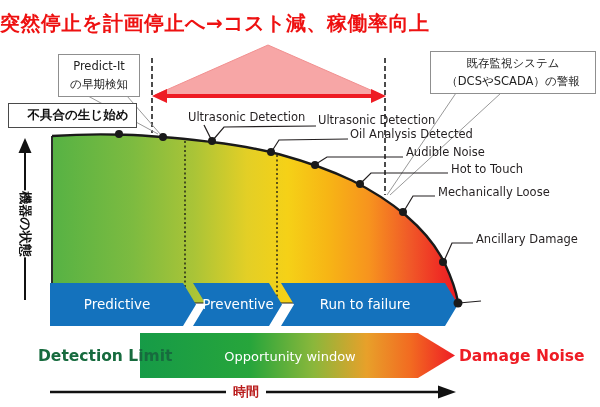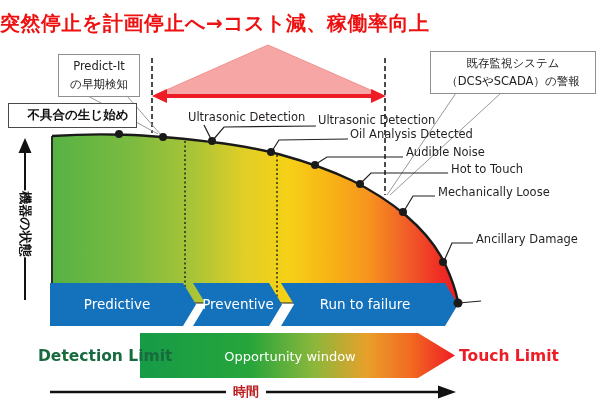--- a/index.html
+++ b/index.html
@@ -150,18 +150,18 @@
 <div class="abs curve-label" style="left:451px;top:162px;">Hot to Touch</div>
 <div class="abs curve-label" style="left:438px;top:185px;">Mechanically Loose</div>
 <div class="abs curve-label" style="left:476px;top:232px;">Ancillary Damage</div>
 
 <div class="abs band-label" style="left:117px;top:304px;">Predictive</div>
 <div class="abs band-label" style="left:238px;top:304px;">Preventive</div>
 <div class="abs band-label" style="left:365px;top:304px;">Run to failure</div>
 
 <div class="abs limit" style="left:38px;top:347px;color:#176b3e;">Detection Limit</div>
 <div class="abs opp" style="left:266px;top:356px;margin-left:24px;">Opportunity window</div>
-<div class="abs limit" style="left:459px;top:347px;color:#ee1c24;">Touch Limit</div>
+<div class="abs limit" style="left:459px;top:347px;color:#ee1c24;">Damage Noise</div>
 
 <div class="abs ylabel" style="left:25px;top:224px;">機器の状態</div>
 <div class="abs xlabel" style="left:246px;top:392px;">時間</div>
 
 </div>
 
 </body></html>

